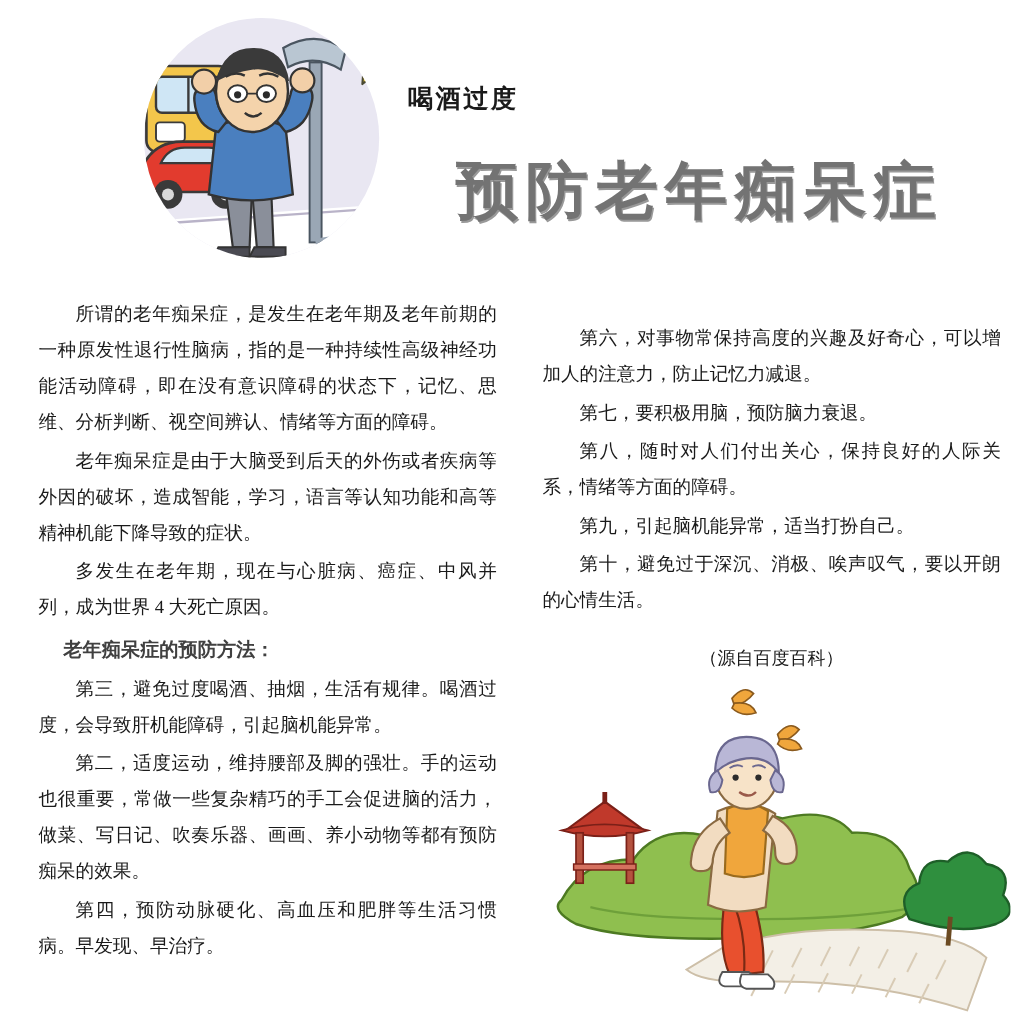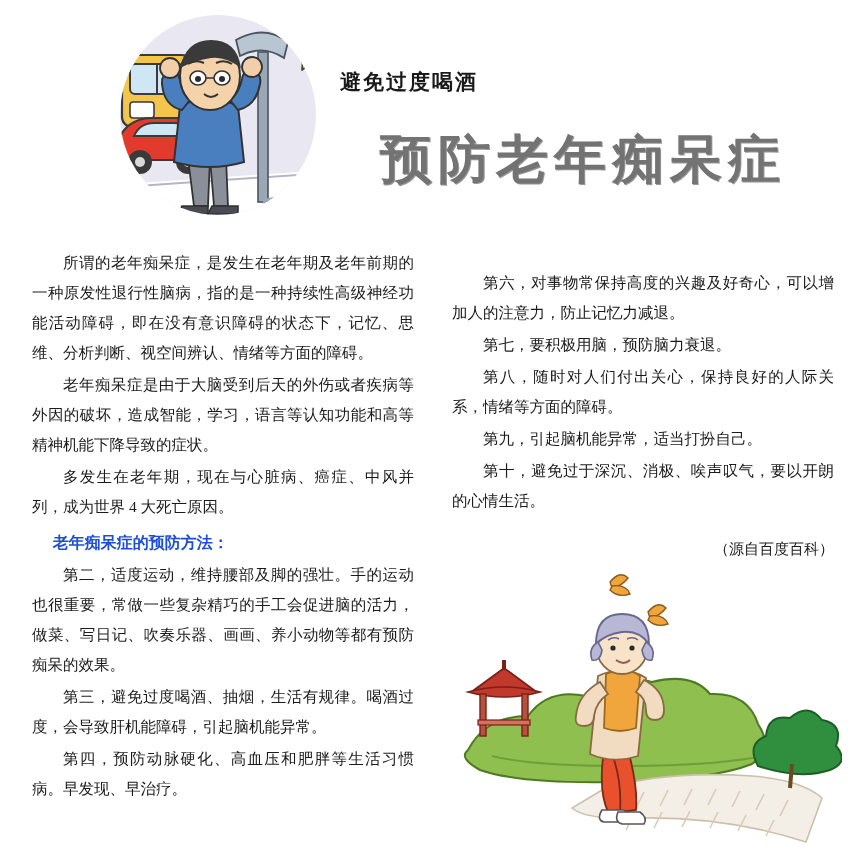--- a/index.html
+++ b/index.html
@@ -74,30 +74,30 @@
   .col-right { left: 452px; margin-top: 20px; }
 
   p.para {
     margin: 0 0 2px 0;
     text-indent: 2em;
     text-align: justify;
     text-justify: inter-ideograph;
   }
 
   .subhead {
-    color: #1d4ed8;
+    color: #404040;
     font-weight: bold;
     font-size: 16px;
     text-indent: 1.3em;
     margin: 6px 0 2px 0;
     font-family: "Liberation Sans", "DejaVu Sans", sans-serif;
   }
   .source {
     margin-top: 18px;
-    text-align: right;
+    text-align: center;
     font-size: 15px;
   }
 
   
   .bottom-illustration {
     position: absolute;
     left: 452px;
     top: 560px;
     width: 390px;
     height: 290px;
@@ -177,33 +177,33 @@
             <circle cx="112" cy="69" r="3" fill="#2b2b2b"></circle>
             <path d="M96 68 h8" stroke="#333" stroke-width="1.6"></path>
             <path d="M94 84 q7 6 14 0" stroke="#333" stroke-width="2" fill="none"></path>
             <path d="M78 54 q8 -5 16 -1" stroke="#333" stroke-width="2" fill="none"></path>
             <path d="M106 53 q8 -4 16 1" stroke="#333" stroke-width="2" fill="none"></path>
           </g>
         </g>
       </svg>
     </div>
 
-    <div class="kicker">避免过度喝酒</div>
+    <div class="kicker">喝酒过度</div>
     <div class="headline">预防老年痴呆症</div>
   </div>
 
   <div class="columns">
 
     <div class="col col-left">
       <p class="para">所谓的老年痴呆症，是发生在老年期及老年前期的一种原发性退行性脑病，指的是一种持续性高级神经功能活动障碍，即在没有意识障碍的状态下，记忆、思维、分析判断、视空间辨认、情绪等方面的障碍。</p>
       <p class="para">老年痴呆症是由于大脑受到后天的外伤或者疾病等外因的破坏，造成智能，学习，语言等认知功能和高等精神机能下降导致的症状。</p>
       <p class="para">多发生在老年期，现在与心脏病、癌症、中风并列，成为世界 4 大死亡原因。</p>
       <p class="subhead">老年痴呆症的预防方法：</p>
+      <p class="para">第三，避免过度喝酒、抽烟，生活有规律。喝酒过度，会导致肝机能障碍，引起脑机能异常。</p>
       <p class="para">第二，适度运动，维持腰部及脚的强壮。手的运动也很重要，常做一些复杂精巧的手工会促进脑的活力，做菜、写日记、吹奏乐器、画画、养小动物等都有预防痴呆的效果。</p>
-      <p class="para">第三，避免过度喝酒、抽烟，生活有规律。喝酒过度，会导致肝机能障碍，引起脑机能异常。</p>
       <p class="para">第四，预防动脉硬化、高血压和肥胖等生活习惯病。早发现、早治疗。</p>
 
     </div>
 
     <div class="col col-right">
       <p class="para">第六，对事物常保持高度的兴趣及好奇心，可以增加人的注意力，防止记忆力减退。</p>
       <p class="para">第七，要积极用脑，预防脑力衰退。</p>
       <p class="para">第八，随时对人们付出关心，保持良好的人际关系，情绪等方面的障碍。</p>
       <p class="para">第九，引起脑机能异常，适当打扮自己。</p>
       <p class="para">第十，避免过于深沉、消极、唉声叹气，要以开朗的心情生活。</p>

